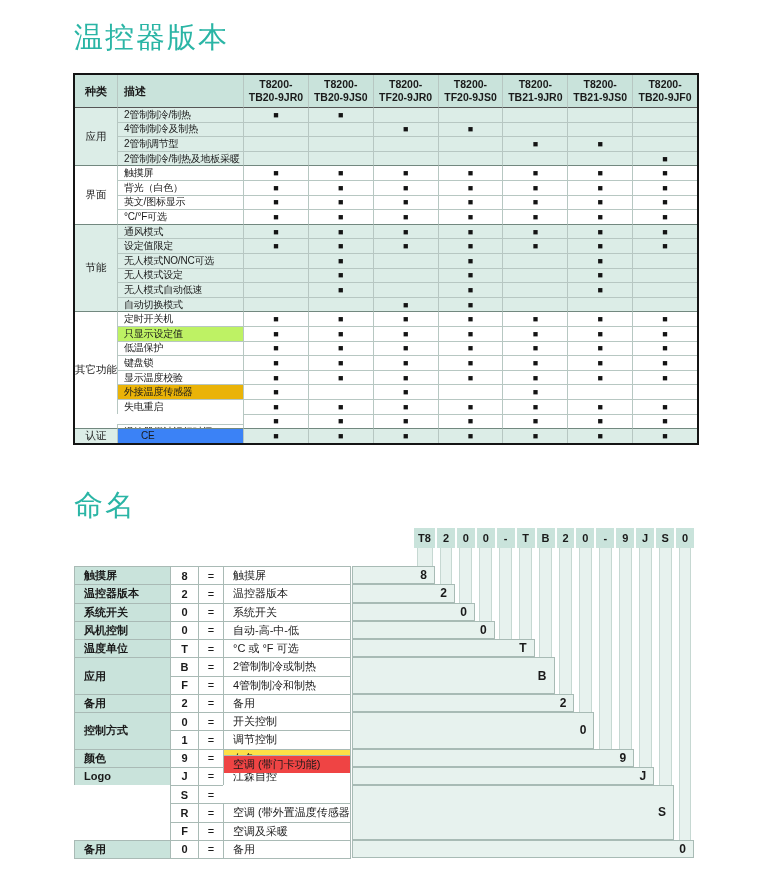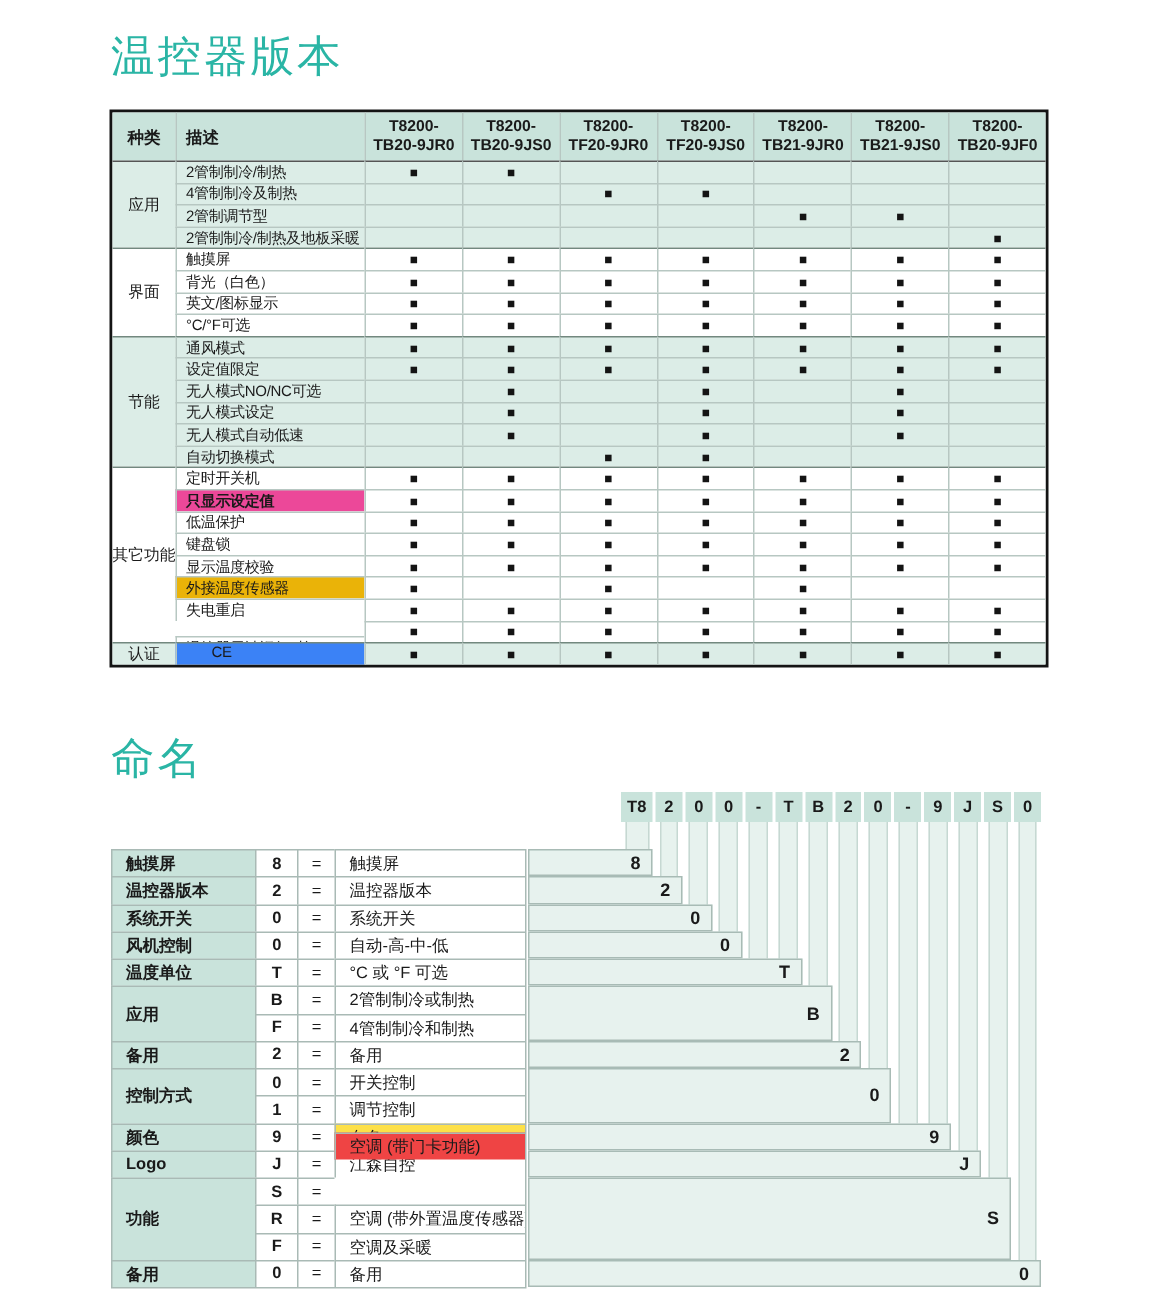--- a/index.html
+++ b/index.html
@@ -195,21 +195,21 @@
       <div class="ft-cell ft-mark" style="left: 557.142px; top: 221.8px; width: 64.857px; height: 14.6px; background: rgb(220, 237, 231); border-top: 1px solid rgb(183, 199, 194); border-left: 1px solid rgb(183, 199, 194); color: rgb(20, 20, 20);"></div>
       <div class="ft-cell ft-cat" style="left: 0px; top: 236.4px; width: 42px; height: 116.8px; background: rgb(255, 255, 255); border-top: 1px solid rgb(114, 136, 127);">其它功能</div>
       <div class="ft-cell ft-label" style="left: 42px; top: 236.4px; width: 126px; height: 14.6px; background: rgb(255, 255, 255); padding-left: 6px; border-top: 1px solid rgb(114, 136, 127); border-left: 1px solid rgb(183, 199, 194);">定时开关机</div>
       <div class="ft-cell ft-mark" style="left: 168px; top: 236.4px; width: 64.857px; height: 14.6px; background: rgb(255, 255, 255); border-top: 1px solid rgb(114, 136, 127); border-left: 1px solid rgb(183, 199, 194); color: rgb(20, 20, 20);">■</div>
       <div class="ft-cell ft-mark" style="left: 232.857px; top: 236.4px; width: 64.857px; height: 14.6px; background: rgb(255, 255, 255); border-top: 1px solid rgb(114, 136, 127); border-left: 1px solid rgb(183, 199, 194); color: rgb(20, 20, 20);">■</div>
       <div class="ft-cell ft-mark" style="left: 297.714px; top: 236.4px; width: 64.857px; height: 14.6px; background: rgb(255, 255, 255); border-top: 1px solid rgb(114, 136, 127); border-left: 1px solid rgb(183, 199, 194); color: rgb(20, 20, 20);">■</div>
       <div class="ft-cell ft-mark" style="left: 362.571px; top: 236.4px; width: 64.857px; height: 14.6px; background: rgb(255, 255, 255); border-top: 1px solid rgb(114, 136, 127); border-left: 1px solid rgb(183, 199, 194); color: rgb(20, 20, 20);">■</div>
       <div class="ft-cell ft-mark" style="left: 427.428px; top: 236.4px; width: 64.857px; height: 14.6px; background: rgb(255, 255, 255); border-top: 1px solid rgb(114, 136, 127); border-left: 1px solid rgb(183, 199, 194); color: rgb(20, 20, 20);">■</div>
       <div class="ft-cell ft-mark" style="left: 492.285px; top: 236.4px; width: 64.857px; height: 14.6px; background: rgb(255, 255, 255); border-top: 1px solid rgb(114, 136, 127); border-left: 1px solid rgb(183, 199, 194); color: rgb(20, 20, 20);">■</div>
       <div class="ft-cell ft-mark" style="left: 557.142px; top: 236.4px; width: 64.857px; height: 14.6px; background: rgb(255, 255, 255); border-top: 1px solid rgb(114, 136, 127); border-left: 1px solid rgb(183, 199, 194); color: rgb(20, 20, 20);">■</div>
-      <div class="ft-cell ft-label" style="left: 42px; top: 251px; width: 126px; height: 14.6px; background: #ec4899; padding-left: 6px; border-top: 1px solid rgb(183, 199, 194); border-left: 1px solid rgb(183, 199, 194); font-weight: bold;">只显示设定值</div>
+      <div class="ft-cell ft-label" style="left: 42px; top: 251px; width: 126px; height: 14.6px; background: #bef264; padding-left: 6px; border-top: 1px solid rgb(183, 199, 194); border-left: 1px solid rgb(183, 199, 194);">只显示设定值</div>
       <div class="ft-cell ft-mark" style="left: 168px; top: 251px; width: 64.857px; height: 14.6px; background: rgb(255, 255, 255); border-top: 1px solid rgb(183, 199, 194); border-left: 1px solid rgb(183, 199, 194); color: rgb(20, 20, 20);">■</div>
       <div class="ft-cell ft-mark" style="left: 232.857px; top: 251px; width: 64.857px; height: 14.6px; background: rgb(255, 255, 255); border-top: 1px solid rgb(183, 199, 194); border-left: 1px solid rgb(183, 199, 194); color: rgb(20, 20, 20);">■</div>
       <div class="ft-cell ft-mark" style="left: 297.714px; top: 251px; width: 64.857px; height: 14.6px; background: rgb(255, 255, 255); border-top: 1px solid rgb(183, 199, 194); border-left: 1px solid rgb(183, 199, 194); color: rgb(20, 20, 20);">■</div>
       <div class="ft-cell ft-mark" style="left: 362.571px; top: 251px; width: 64.857px; height: 14.6px; background: rgb(255, 255, 255); border-top: 1px solid rgb(183, 199, 194); border-left: 1px solid rgb(183, 199, 194); color: rgb(20, 20, 20);">■</div>
       <div class="ft-cell ft-mark" style="left: 427.428px; top: 251px; width: 64.857px; height: 14.6px; background: rgb(255, 255, 255); border-top: 1px solid rgb(183, 199, 194); border-left: 1px solid rgb(183, 199, 194); color: rgb(20, 20, 20);">■</div>
       <div class="ft-cell ft-mark" style="left: 492.285px; top: 251px; width: 64.857px; height: 14.6px; background: rgb(255, 255, 255); border-top: 1px solid rgb(183, 199, 194); border-left: 1px solid rgb(183, 199, 194); color: rgb(20, 20, 20);">■</div>
       <div class="ft-cell ft-mark" style="left: 557.142px; top: 251px; width: 64.857px; height: 14.6px; background: rgb(255, 255, 255); border-top: 1px solid rgb(183, 199, 194); border-left: 1px solid rgb(183, 199, 194); color: rgb(20, 20, 20);">■</div>
       <div class="ft-cell ft-label" style="left: 42px; top: 265.6px; width: 126px; height: 14.6px; background: rgb(255, 255, 255); padding-left: 6px; border-top: 1px solid rgb(183, 199, 194); border-left: 1px solid rgb(183, 199, 194);">低温保护</div>
       <div class="ft-cell ft-mark" style="left: 168px; top: 265.6px; width: 64.857px; height: 14.6px; background: rgb(255, 255, 255); border-top: 1px solid rgb(183, 199, 194); border-left: 1px solid rgb(183, 199, 194); color: rgb(20, 20, 20);">■</div>
       <div class="ft-cell ft-mark" style="left: 232.857px; top: 265.6px; width: 64.857px; height: 14.6px; background: rgb(255, 255, 255); border-top: 1px solid rgb(183, 199, 194); border-left: 1px solid rgb(183, 199, 194); color: rgb(20, 20, 20);">■</div>
@@ -373,21 +373,20 @@
     <div class="nm-cell nm-eq" style="left: 198px; top: 730.25px; width: 25px; height: 18.25px; background: rgb(255, 255, 255);">=</div>
     <div class="nm-cell nm-desc" style="left: 223px; top: 730.25px; width: 127px; height: 18.25px; background: rgb(255, 255, 255);">调节控制</div>
     <div class="nm-cell nm-cat" style="left: 74px; top: 748.5px; width: 96px; height: 18.25px; background: rgb(201, 227, 219);">颜色</div>
     <div class="nm-cell nm-code" style="left: 170px; top: 748.5px; width: 28px; height: 18.25px; background: rgb(255, 255, 255);">9</div>
     <div class="nm-cell nm-eq" style="left: 198px; top: 748.5px; width: 25px; height: 18.25px; background: rgb(255, 255, 255);">=</div>
     <div class="nm-cell nm-desc" style="left: 223px; top: 748.5px; width: 127px; height: 18.25px; background: #fde047;">白色</div>
     <div class="nm-cell nm-cat" style="left: 74px; top: 766.75px; width: 96px; height: 18.25px; background: rgb(201, 227, 219);">Logo</div>
     <div class="nm-cell nm-code" style="left: 170px; top: 766.75px; width: 28px; height: 18.25px; background: rgb(255, 255, 255);">J</div>
     <div class="nm-cell nm-eq" style="left: 198px; top: 766.75px; width: 25px; height: 18.25px; background: rgb(255, 255, 255);">=</div>
     <div class="nm-cell nm-desc" style="left: 223px; top: 766.75px; width: 127px; height: 18.25px; background: rgb(255, 255, 255);">江森自控</div>
-    <div class="nm-cell nm-cat" style="left: 74px; top: 785px; width: 96px; height: 54.75px; background: rgb(201, 227, 219);">功能</div>
     <div class="nm-cell nm-code" style="left: 170px; top: 785px; width: 28px; height: 18.25px; background: rgb(255, 255, 255);">S</div>
     <div class="nm-cell nm-eq" style="left: 198px; top: 785px; width: 25px; height: 18.25px; background: rgb(255, 255, 255);">=</div>
     <div class="nm-cell nm-desc" style="left: 223px; top: 755px; width: 127px; height: 18.25px; background: #ef4444;">空调 (带门卡功能)</div>
     <div class="nm-cell nm-code" style="left: 170px; top: 803.25px; width: 28px; height: 18.25px; background: rgb(255, 255, 255);">R</div>
     <div class="nm-cell nm-eq" style="left: 198px; top: 803.25px; width: 25px; height: 18.25px; background: rgb(255, 255, 255);">=</div>
     <div class="nm-cell nm-desc" style="left: 223px; top: 803.25px; width: 127px; height: 18.25px; background: rgb(255, 255, 255);">空调 (带外置温度传感器)</div>
     <div class="nm-cell nm-code" style="left: 170px; top: 821.5px; width: 28px; height: 18.25px; background: rgb(255, 255, 255);">F</div>
     <div class="nm-cell nm-eq" style="left: 198px; top: 821.5px; width: 25px; height: 18.25px; background: rgb(255, 255, 255);">=</div>
     <div class="nm-cell nm-desc" style="left: 223px; top: 821.5px; width: 127px; height: 18.25px; background: rgb(255, 255, 255);">空调及采暖</div>
     <div class="nm-cell nm-cat" style="left: 74px; top: 839.75px; width: 96px; height: 18.25px; background: rgb(201, 227, 219);">备用</div>

